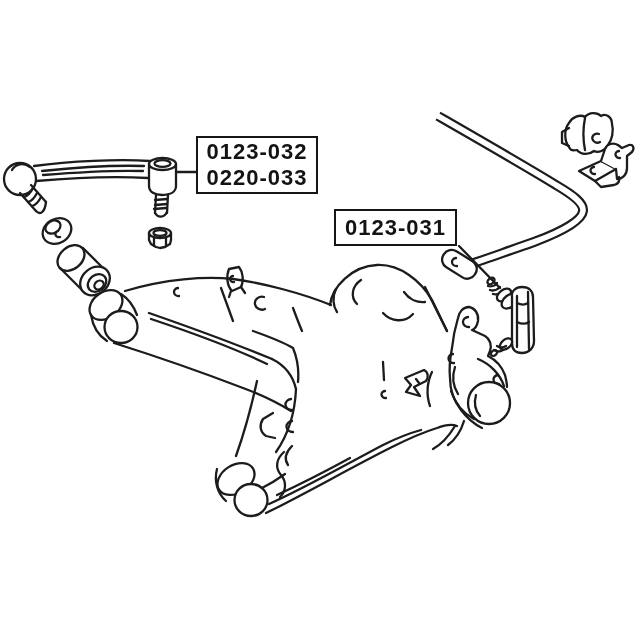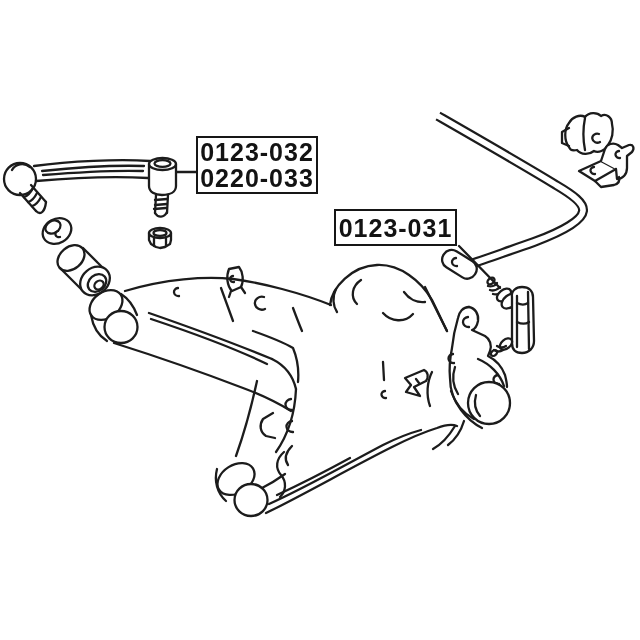--- a/index.html
+++ b/index.html
@@ -7,21 +7,21 @@
          font-family:"Liberation Sans",sans-serif;}
   .stage svg{position:absolute;left:0;top:0;}
   .lines path,.lines ellipse,.lines circle,.lines rect{
     fill:none;stroke:#1c1c1c;stroke-width:2.3;stroke-linecap:round;stroke-linejoin:round;}
   .lines .w{fill:#ffffff;}
   .lines .bar-outer{stroke-width:10;stroke-linecap:butt;}
   .lines .bar-inner{stroke:#ffffff;stroke-width:5.6;stroke-linecap:square;}
   .callout{position:absolute;box-sizing:border-box;background:#ffffff;
            border:2.5px solid #161616;display:flex;flex-direction:column;
            align-items:center;justify-content:center;
-           font-weight:bold;font-size:25px;line-height:26px;letter-spacing:1px;color:#131313;}
+           font-weight:bold;font-size:22px;line-height:26px;letter-spacing:1px;color:#131313;}
   .callout span{white-space:nowrap;}
 </style>
 </head>
 <body>
 
 <div class="stage">
 
 <svg width="640" height="640" viewBox="0 0 640 640" class="lines">
 
   <g>

